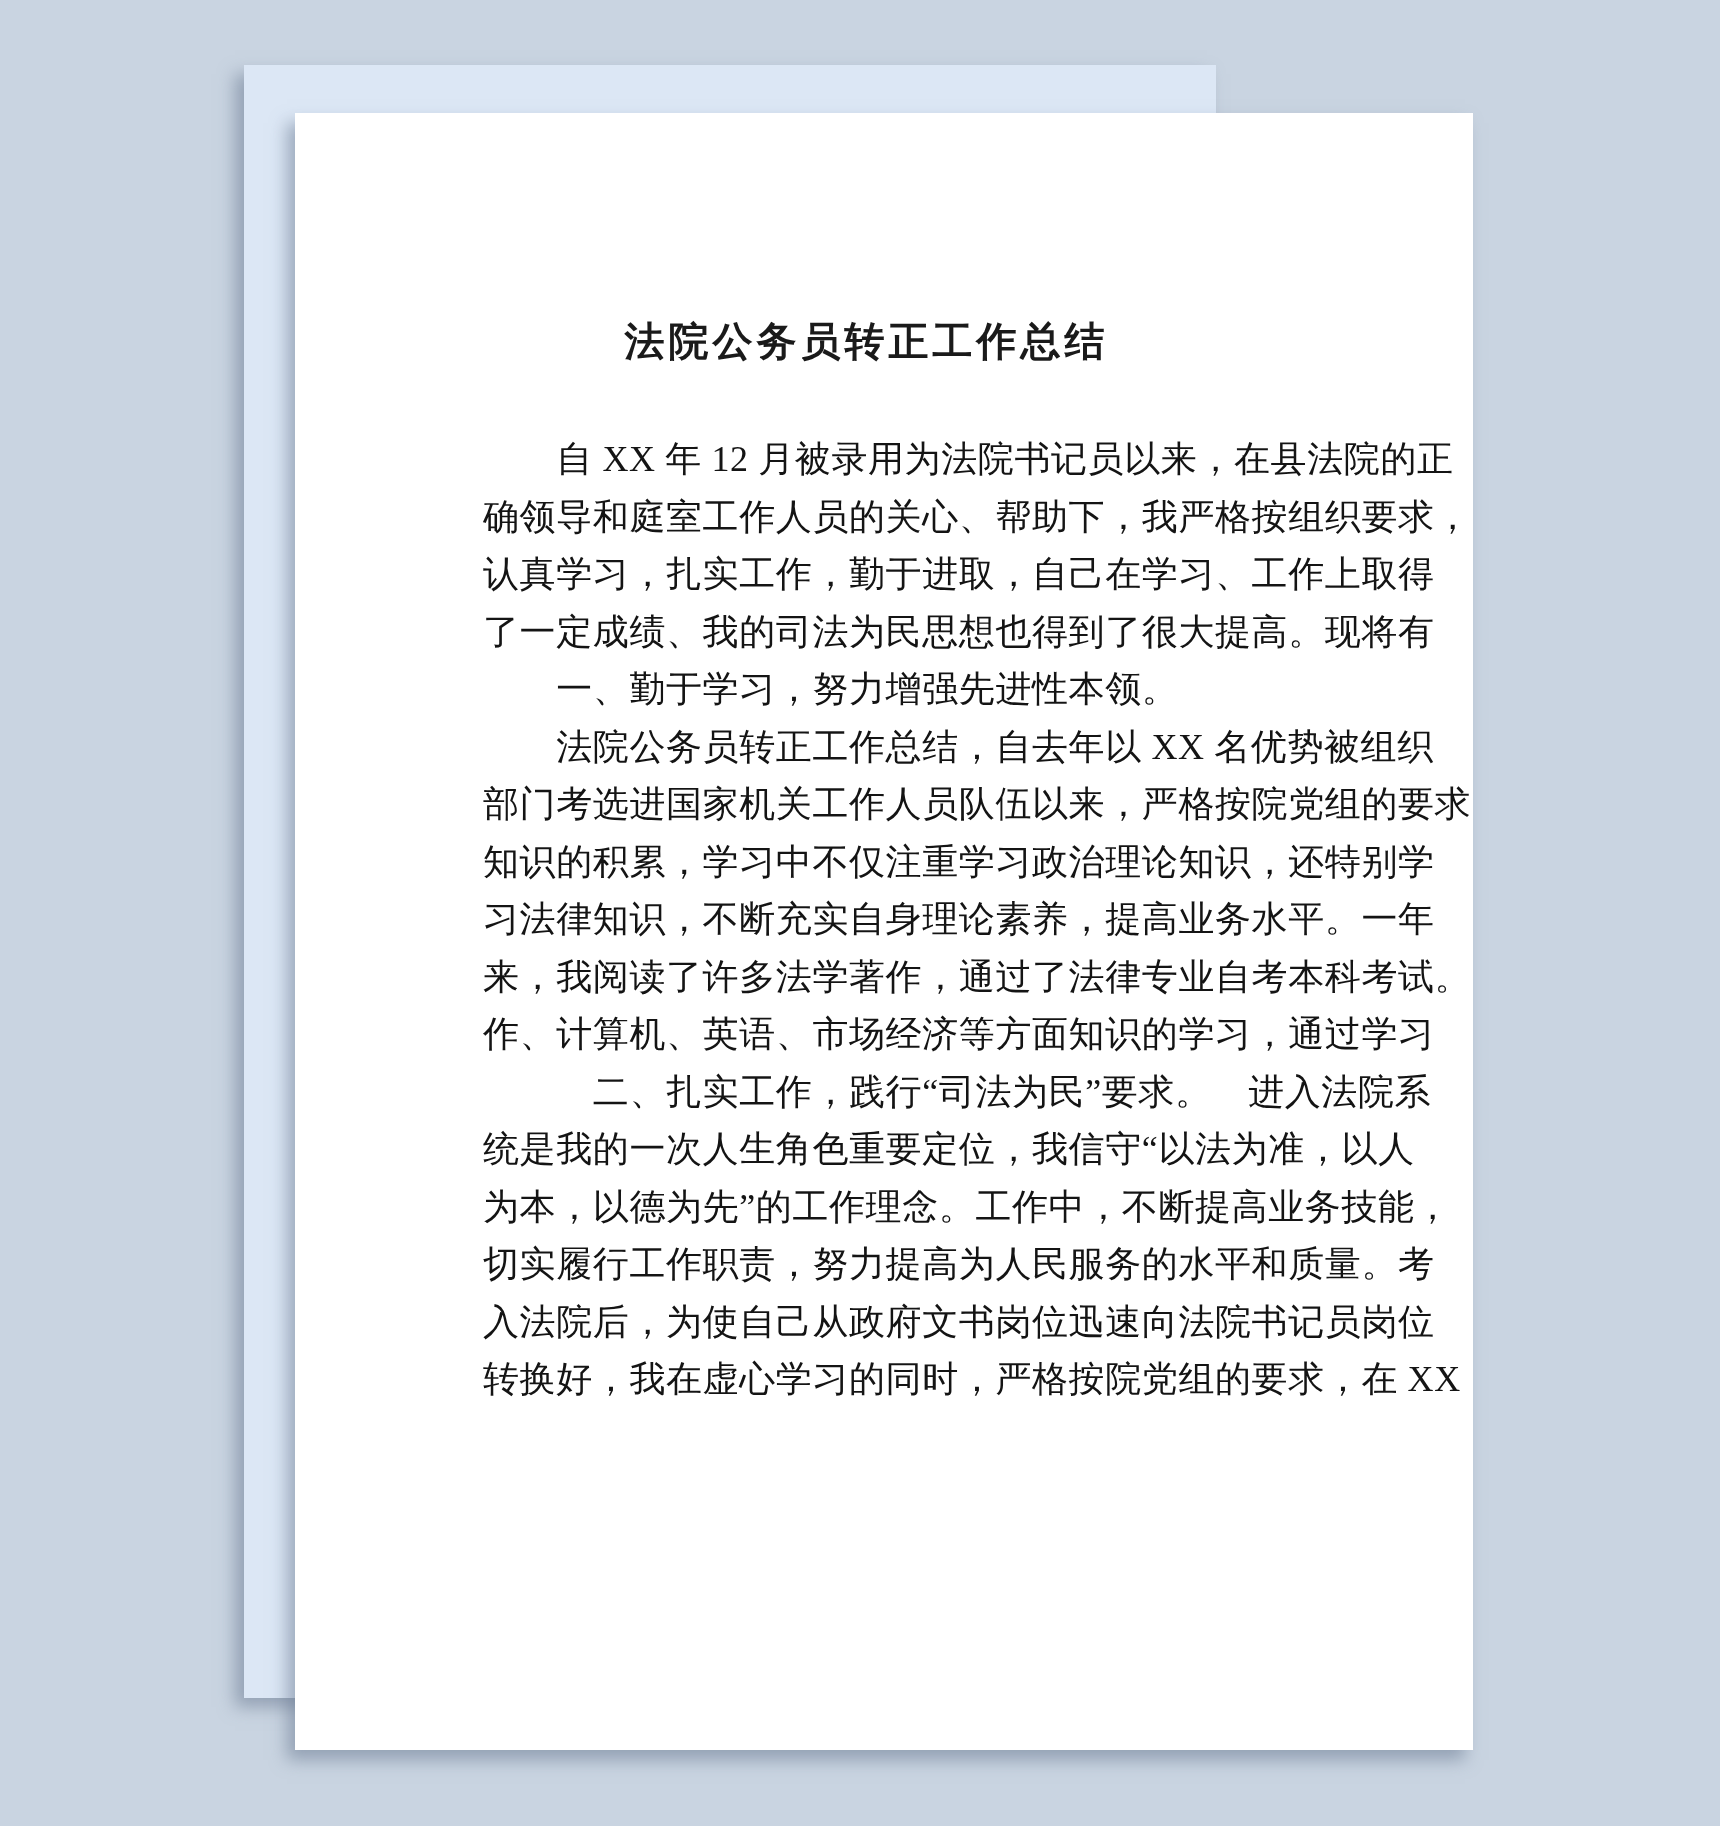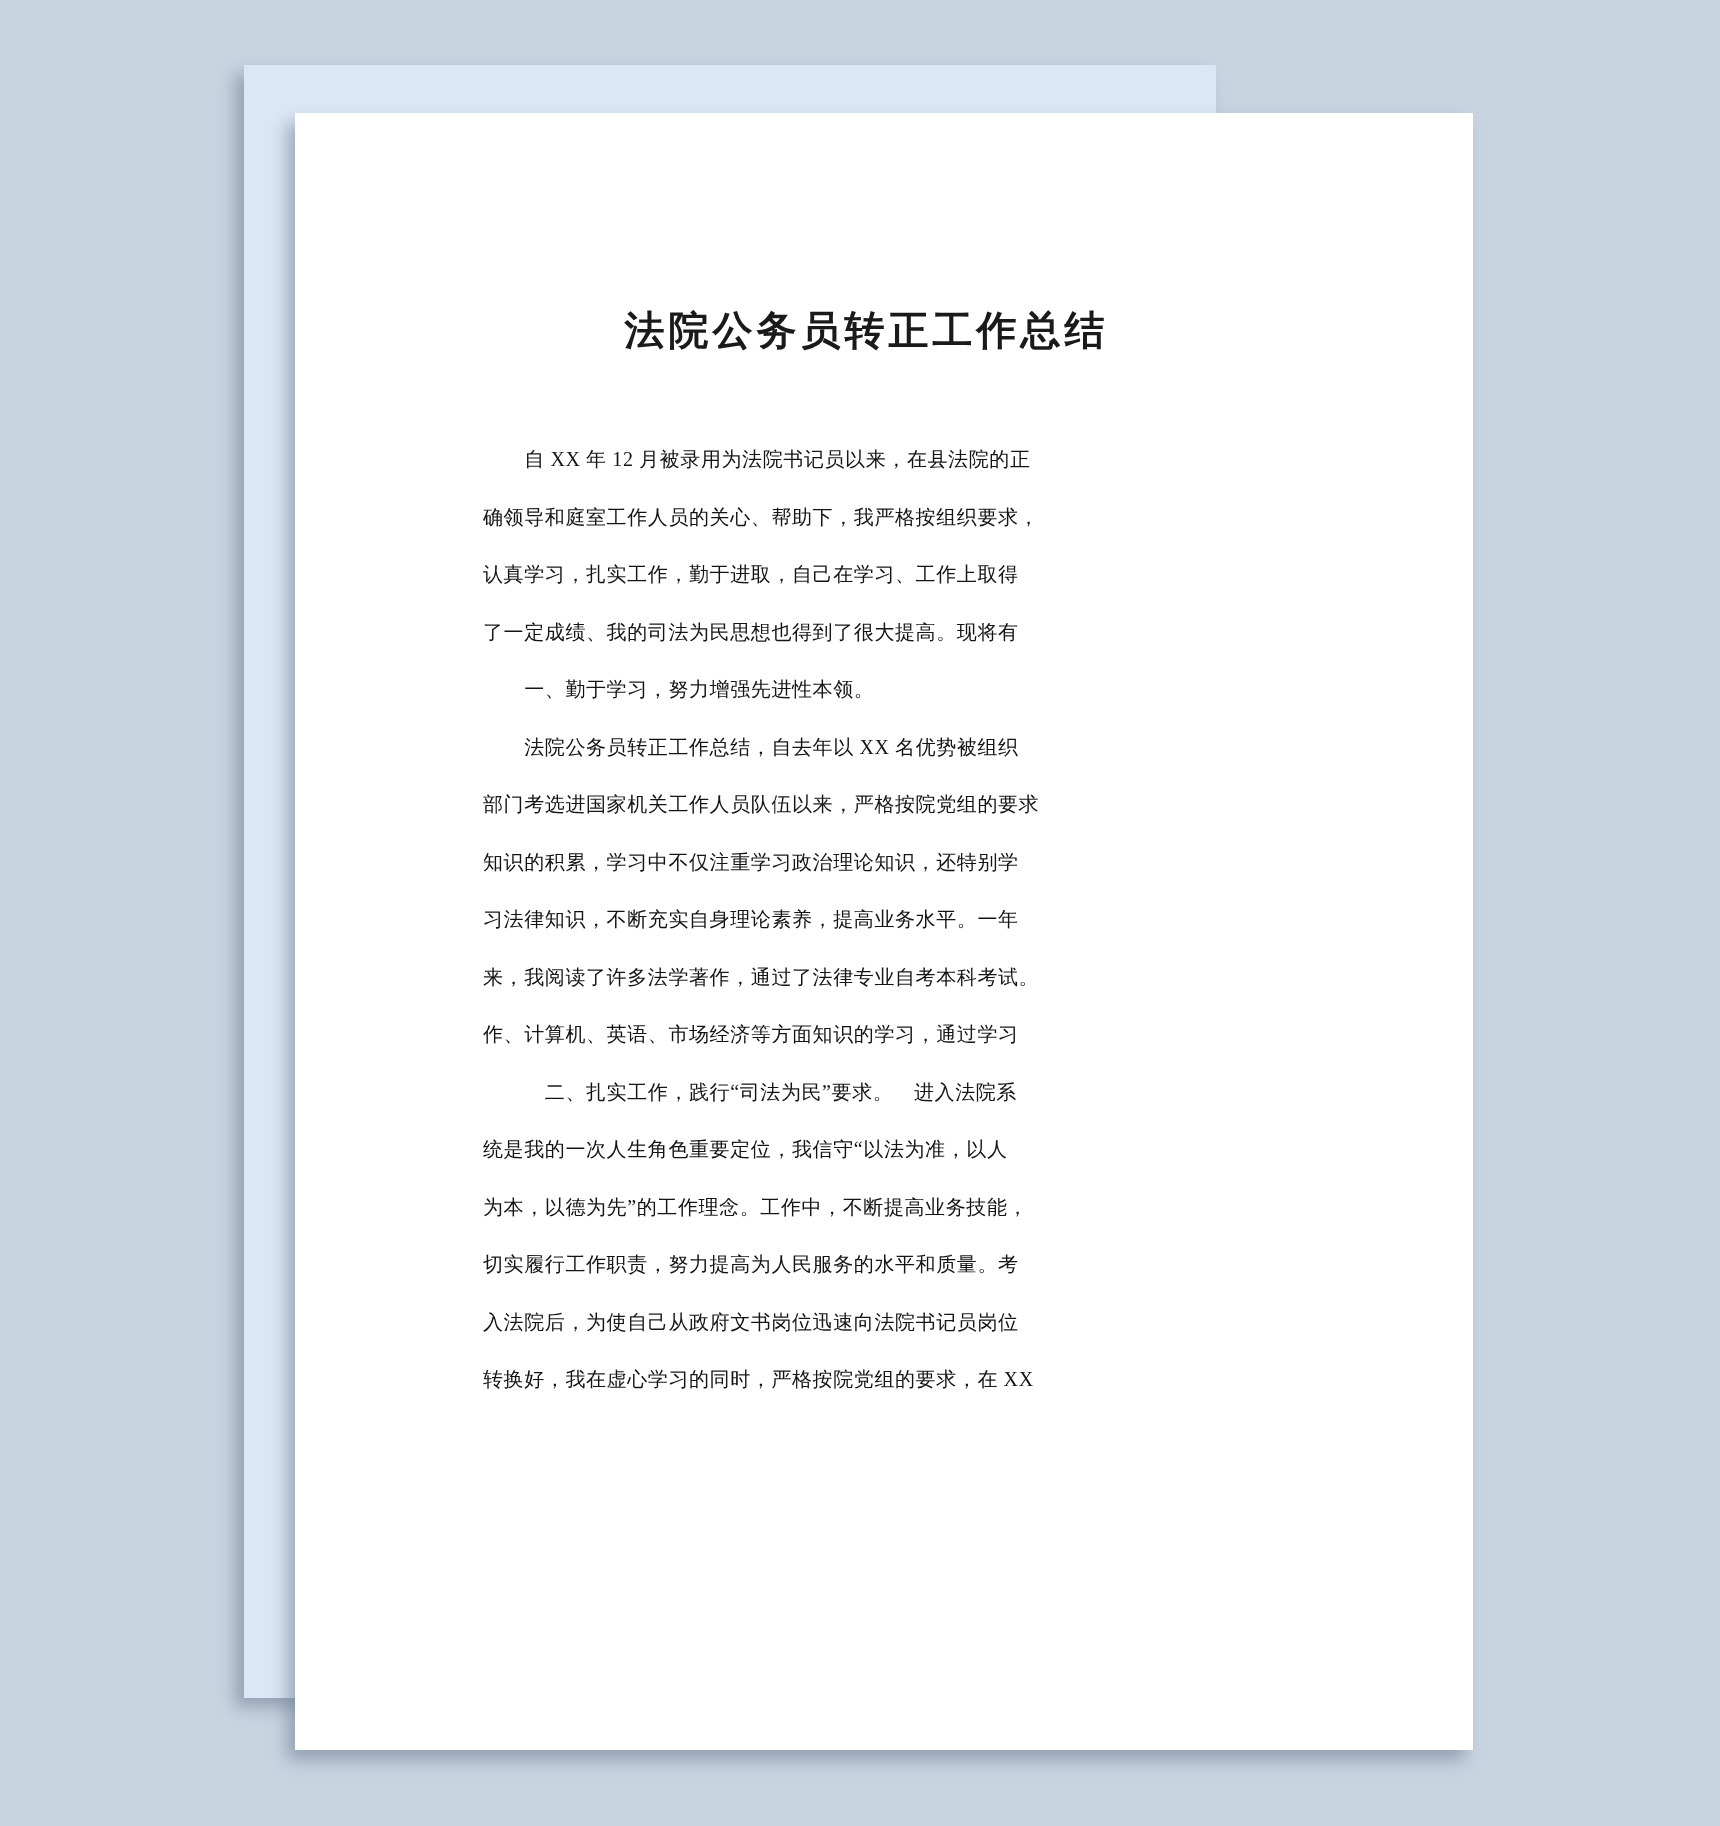--- a/index.html
+++ b/index.html
@@ -27,36 +27,36 @@
     width: 1178px;
     height: 1637px;
     background: #ffffff;
     box-shadow: -8px 10px 16px rgba(104, 121, 143, 0.55);
   }
   .doc-title {
     position: absolute;
     left: 188px;
     right: 223px;
     top: 190px;
-    margin: 0;
+    margin: 11px;
     text-align: center;
     font-family: "Liberation Sans", "DejaVu Sans", sans-serif;
     font-weight: bold;
     font-size: 40px;
     letter-spacing: 4px;
     color: #1a1a1a;
   }
   .doc-body {
     position: absolute;
     left: 188px;
     right: 223px;
     top: 318px;
   }
   .text-line {
-    font-size: 20px;
+    font-size: 36px;
     height: 57.5px;
     line-height: 57.5px;
     letter-spacing: 0.6px;
     white-space: pre;
     color: #141414;
   }
 </style>
 </head>
 <body>
 

